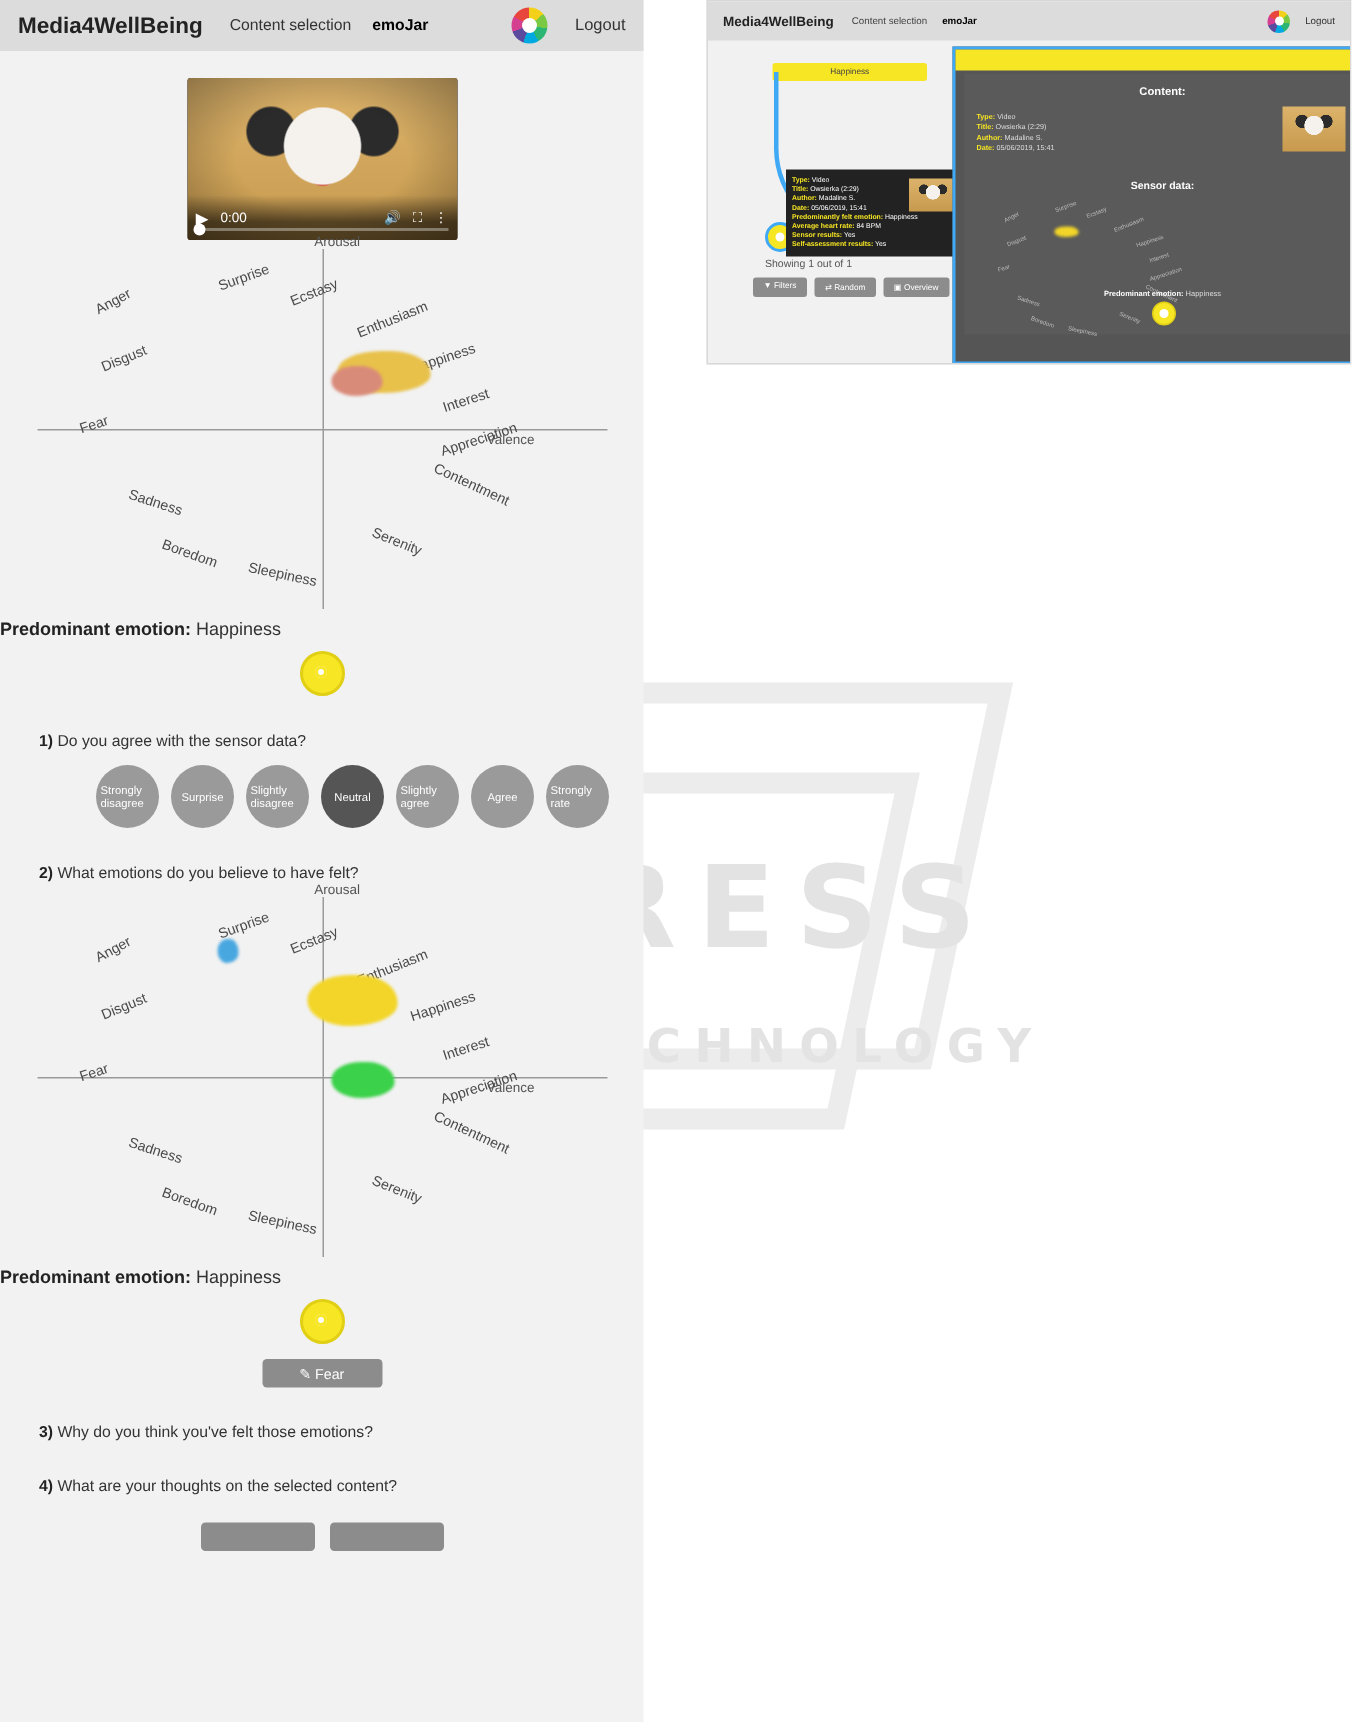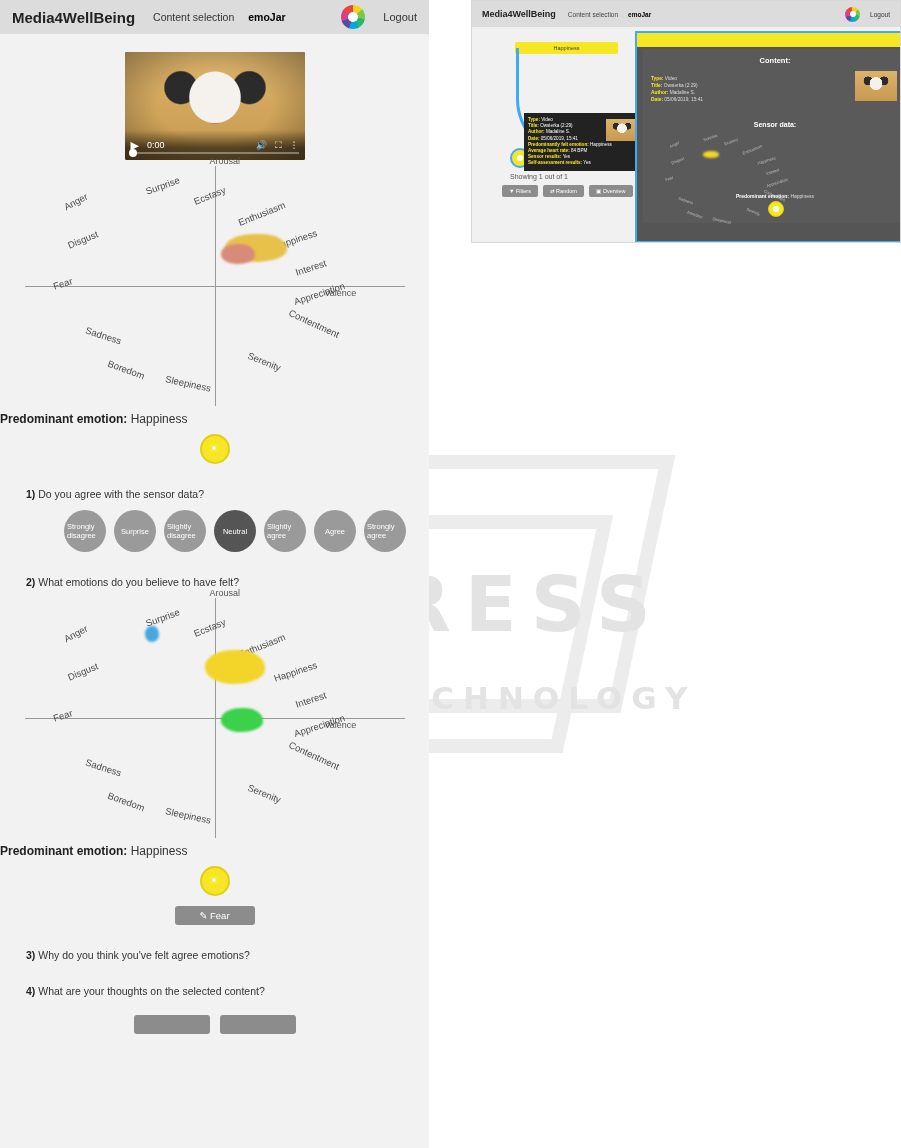--- a/index.html
+++ b/index.html
@@ -219,21 +219,21 @@
     <b>1)</b>
     <span>Do you agree with the sensor data?</span>
   </div>
   <div class="likert">
     <div class="lk">Strongly disagree</div>
     <div class="lk">Surprise</div>
     <div class="lk">Slightly disagree</div>
     <div class="lk dark">Neutral</div>
     <div class="lk">Slightly agree</div>
     <div class="lk">Agree</div>
-    <div class="lk">Strongly agree</div>
+    <div class="lk">Strongly rate</div>
   </div>
 
   <div class="qtext">
     <b>2)</b>
     <span>What emotions do you believe to have felt?</span>
   </div>
 
   <div class="plane" id="plane-user">
     <div class="axis-v"></div>
     <div class="axis-h"></div>
@@ -263,21 +263,21 @@
     <span>Happiness</span>
   </div>
   <div class="jar"></div>
   <button class="reset-btn">
     <span>✎</span>
     <span>Fear</span>
   </button>
 
   <div class="qtext">
     <b>3)</b>
-    <span>Why do you think you've felt agree emotions?</span>
+    <span>Why do you think you've felt those emotions?</span>
   </div>
 
   <div class="qtext">
     <b>4)</b>
     <span>What are your thoughts on the selected content?</span>
   </div>
 
   <div class="footer-btns">
     <button class="fb">
       

